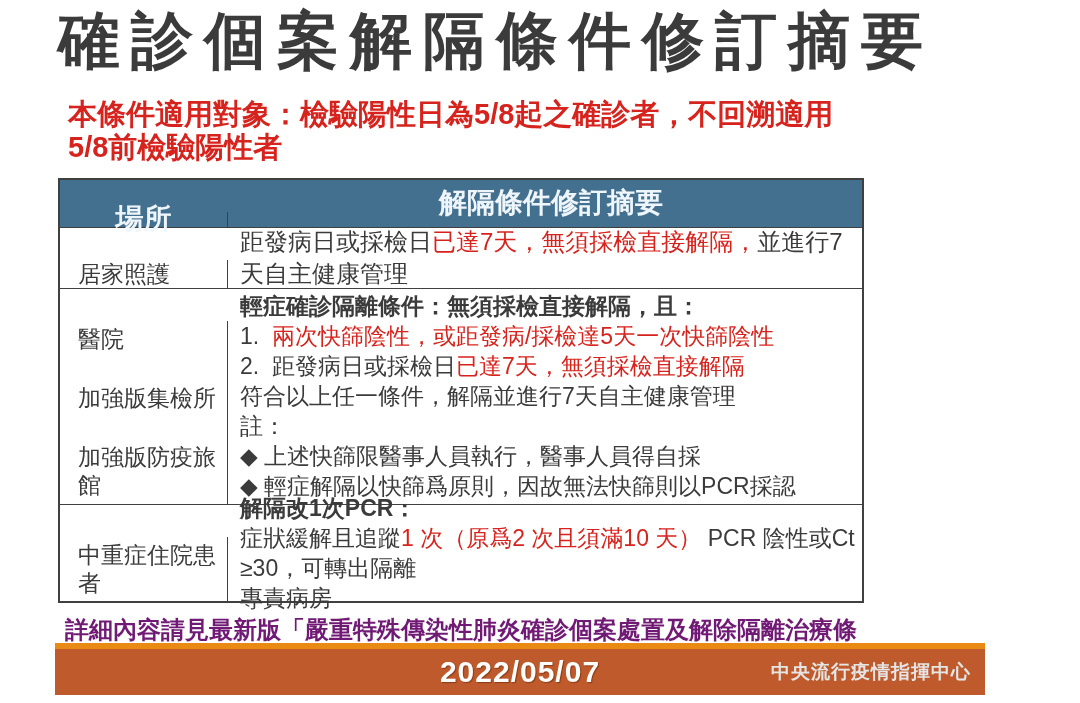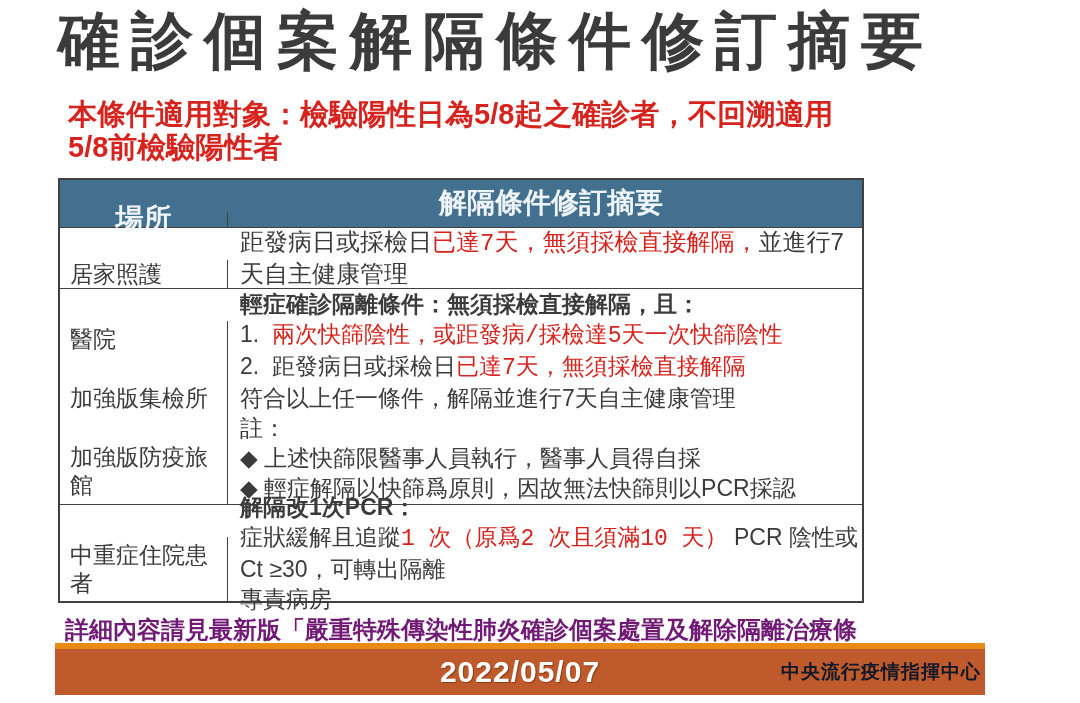--- a/index.html
+++ b/index.html
@@ -32,48 +32,48 @@
   .tr:first-child{border-top:none;}
   .cell{box-sizing:border-box;}
   .col-place{width:168px;border-right:1px solid var(--border);flex:none;display:flex;flex-direction:column;justify-content:center;margin-top:32px;}
   .col-detail{flex:1;display:flex;flex-direction:column;justify-content:center;}
   .thead{background:var(--header-bg);height:47px;}
   .thead .cell{display:flex;align-items:center;justify-content:center;
     color:#eef6fb;font-size:28px;font-weight:bold;}
   .row-1{height:60px;}
   .row-2{height:215px;}
   .row-3{height:96px;}
-  .col-place .line{padding-left:10px;font-size:23px;line-height:28px;}
+  .col-place .line{padding-left:18px;font-size:23px;line-height:28px;}
   .row-2 .col-place{gap:31px;}
   .col-detail{padding:3px 0 3px 12px;font-size:23px;}
   .row-1 .col-detail .line{font-size:24px;}
   .row-2 .col-detail .line{line-height:30px;}
   .row-3 .col-detail .line{line-height:30px;}
   .line{white-space:pre-wrap;}
-  .line .red{color:var(--red);font-family:Liberation Mono, monospace;}
+  .line .red{color:var(--red);}
   .line .bold{font-weight:bold;}
   .footnote{
     margin-top:11px;text-align:center;
     font-size:24px;font-weight:bold;color:#701a75;
   }
   .footer{
     position:absolute;left:55px;top:643px;width:930px;height:52px;
   }
   .footer-strip{height:6px;background:var(--footer-strip);}
   .footer-bar{
     position:relative;height:46px;background:var(--footer-bar);
     display:flex;align-items:center;justify-content:center;
   }
   .footer-date{
     color:#ffffff;font-size:30px;font-weight:bold;letter-spacing:1px;
     text-shadow:1px 1px 1px rgba(90,30,0,0.5);
   }
   .footer-agency{
-    position:absolute;right:4px;top:50%;transform:translateY(-50%);
-    color:#0f172a;font-size:19px;font-weight:bold;letter-spacing:1px;
+    position:absolute;right:14px;top:50%;transform:translateY(-50%);
+    color:#e5e5e5;font-size:19px;font-weight:bold;letter-spacing:1px;
   }
 </style>
 </head>
 <body>
 
 <div class="content">
   <h1 class="page-title">確診個案解隔條件修訂摘要</h1>
   <div class="subtitle">本條件適用對象：檢驗陽性日為5/8起之確診者，不回溯適用5/8前檢驗陽性者</div>
 
   <div class="tbl">

